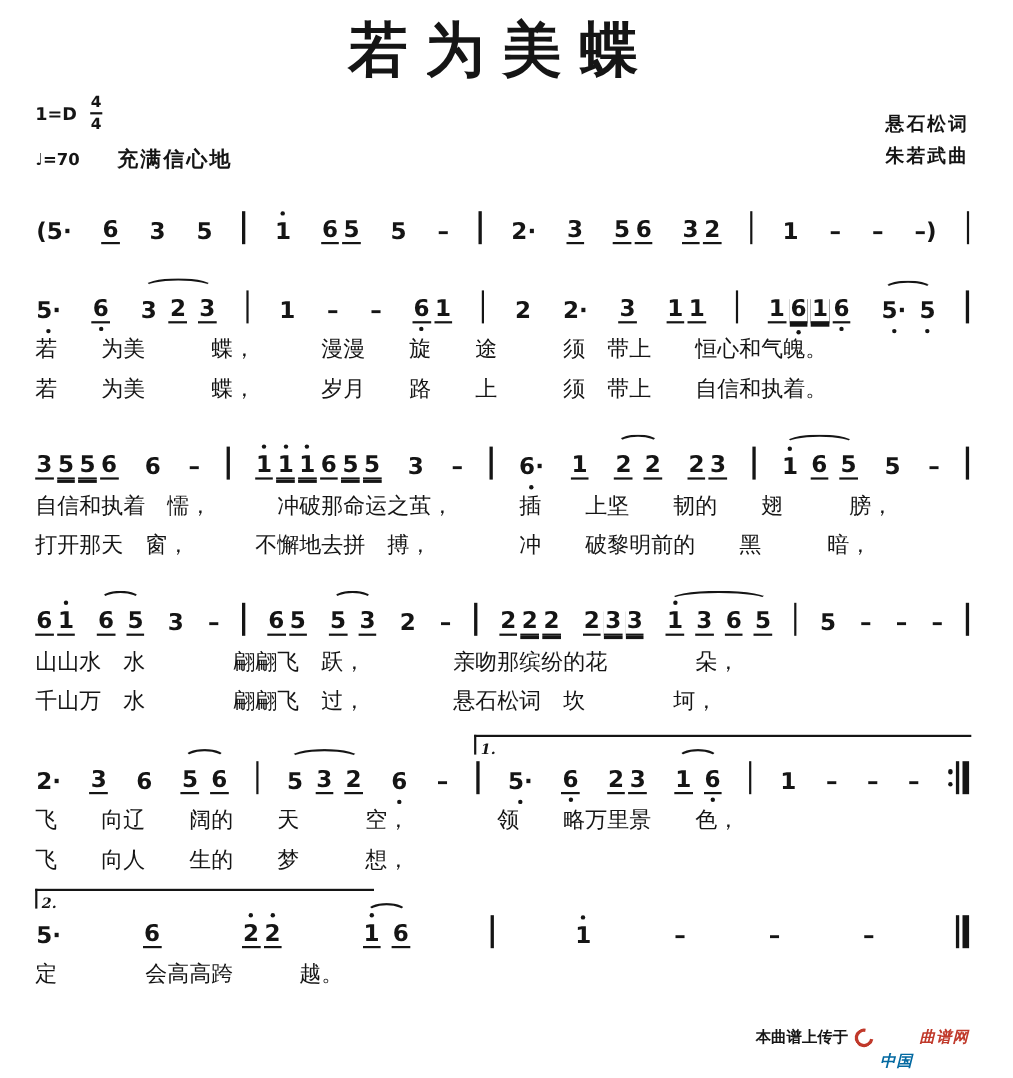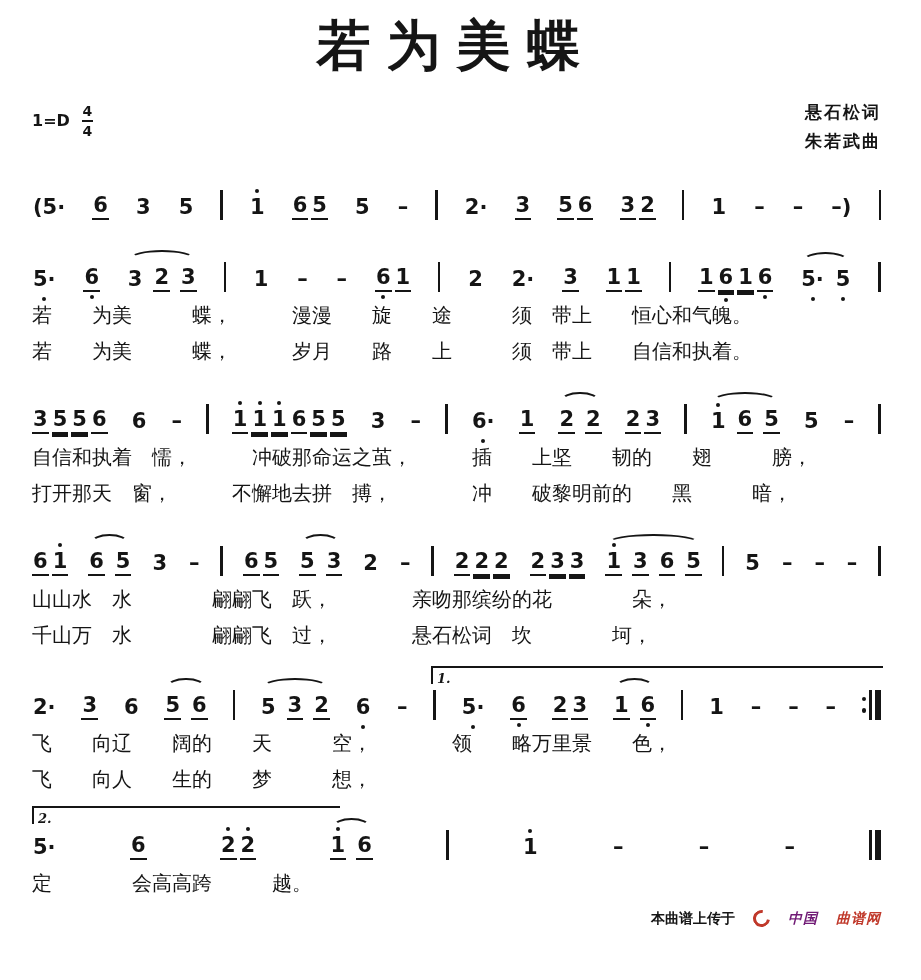--- a/index.html
+++ b/index.html
@@ -41,44 +41,48 @@
   .endbar,.repbar{display:inline-flex;align-items:flex-end;gap:3px;}
   .repdots{display:flex;flex-direction:column;gap:7px;margin-bottom:7px;}
   .repdot{width:4.5px;height:4.5px;border-radius:50%;background:#151515;}
   .volta{position:absolute;top:0;height:16px;border-top:2.5px solid #151515;
          border-left:2.5px solid #151515;}
   .vlabel{display:inline-block;font-family:"DejaVu Serif",serif;font-style:italic;
           font-weight:bold;font-size:13px;padding-left:4px;}
   .lyric{font-size:20px;margin-top:11px;white-space:pre;line-height:1.25;}
 
   
-  .footer{display:flex;justify-content:flex-end;align-items:center;gap:18px;
+  .footer{display:flex;justify-content:flex-end;align-items:center;gap:6px;
           margin-top:14px;font-size:14px;font-weight:bold;}
   .logo-c{display:inline-block;width:11px;height:11px;border:3.5px solid #c0392b;
           border-right-color:transparent;border-radius:50%;transform:rotate(-35deg);}
-  .site-prefix{color:#701a75;font-style:italic;letter-spacing:1px;}
+  .site-prefix{color:#0369a1;font-style:italic;letter-spacing:1px;margin-top:44px;}
   .site-suffix{color:#c0392b;font-style:italic;letter-spacing:1px;}
 </style>
 </head>
 <body>
 
 <div class="page">
 
   <div class="title">若为美蝶</div>
 
   <div class="hdr">
     <div>
       <div class="keyrow">
         <span>1=D</span>
         <span class="frac">
           <span>4</span>
           <span class="fline"></span>
           <span>4</span>
         </span>
       </div>
+      <div class="temporow">
+        <span>♩=70</span>
+        <span class="expression">充满信心地</span>
+      </div>
     </div>
     <div class="credits">
       <div>悬石松词</div>
       <div>朱若武曲</div>
     </div>
   </div>
 
   <div class="score">
       <div class="system" style="margin-top: 0px;">
         <div class="noterow">

